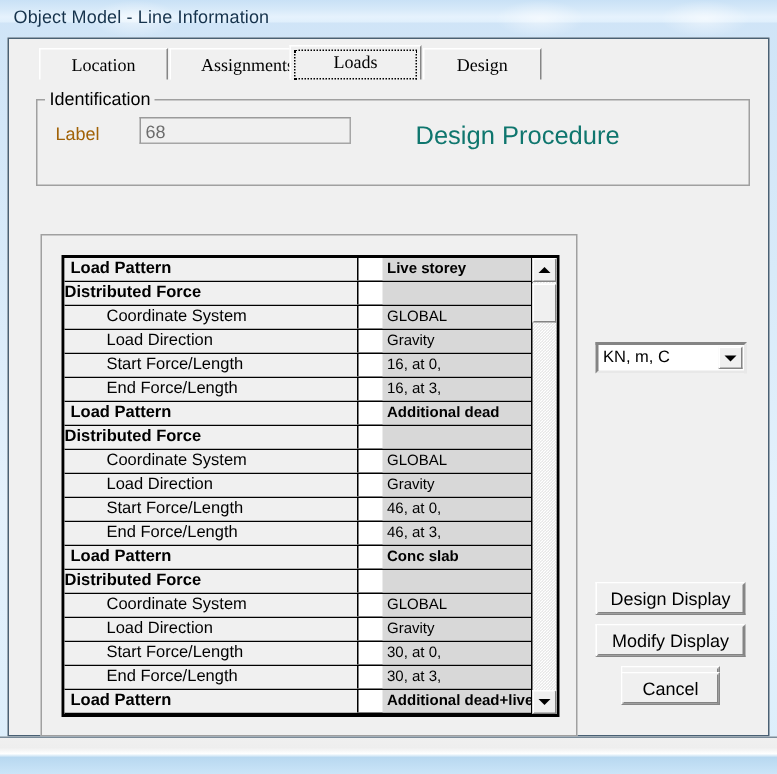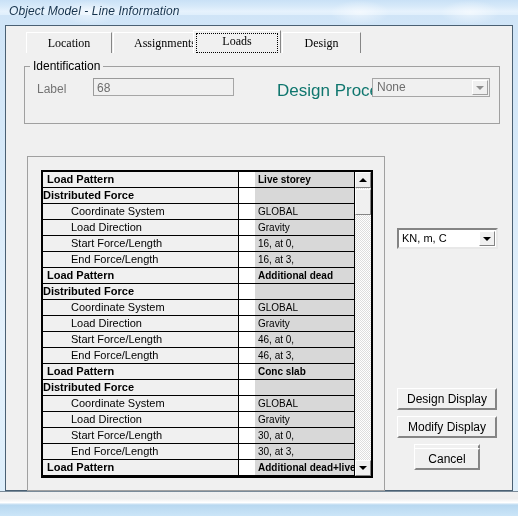--- a/index.html
+++ b/index.html
@@ -10,21 +10,20 @@
   }
   body {
     background: linear-gradient(180deg, #cfe4f7 0%, #d8eaf9 35%, #e4f1fc 65%, #dceefb 100%);
     position: relative;
   }
   
   #titlebar {
     position: absolute;
     left: 0; top: 0; width: 518px; height: 15px;
     background: linear-gradient(180deg, #c9e1f6 0%, #d6e9f9 40%, #e6f2fd 75%, #dfeffc 100%);
-    font-style: italic;
   }
   #titlebar .blob {
     position: absolute; top: 0; height: 25px; width: 60px;
     background: radial-gradient(ellipse at center, rgba(255,255,255,0.55) 0%, rgba(255,255,255,0) 70%);
     pointer-events: none;
   }
   #title-text {
     position: absolute;
     left: 9px; top: 4px;
     font-size: 12px;
@@ -103,21 +102,21 @@
     background: #f0f0f0;
     padding: 0 3px;
     font-size: 12px;
     color: #000;
     z-index: 2;
   }
   #label-caption {
     position: absolute;
     left: 31px; top: 56px;
     font-size: 12px;
-    color: #737373;
+    color: #a16207;
   }
   #label-input {
     position: absolute;
     left: 87px; top: 52px;
     width: 141px; height: 18px;
     background: #f0f0f0;
     border: 1px solid #a6a6a6;
     border-top-color: #9a9a9a;
     border-left-color: #9a9a9a;
     box-sizing: border-box;
@@ -355,26 +354,20 @@
   </div>
   <div id="tab-underline"></div>
 
   <fieldset id="group-identification"></fieldset>
   <div id="group-identification-label">Identification</div>
 
   <div id="label-caption">Label</div>
   <div id="label-input">68</div>
 
   <div id="designproc-caption">Design Procedure</div>
-  <div id="designproc-combo">
-    <span class="cbtext">None</span>
-    <span class="cbbtn">
-      <span class="arrow-dn dim"></span>
-    </span>
-  </div>
 
   <div id="table-panel">
     <div id="table-outer">
       <div id="grid">
           <div class="row lvl0">
             <div class="cell-name">Load Pattern</div>
             <div class="cell-val">Live storey</div>
           </div>
           <div class="row lvl1">
             <div class="cell-name">Distributed Force</div>

